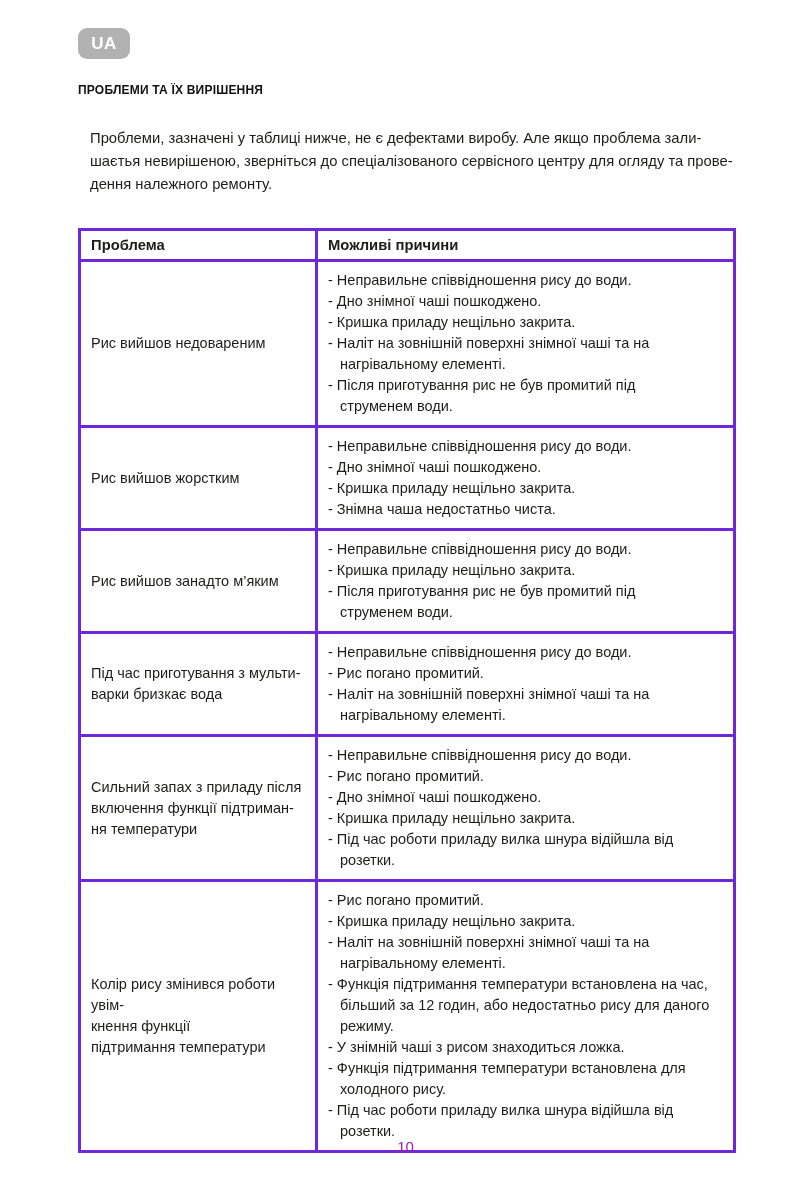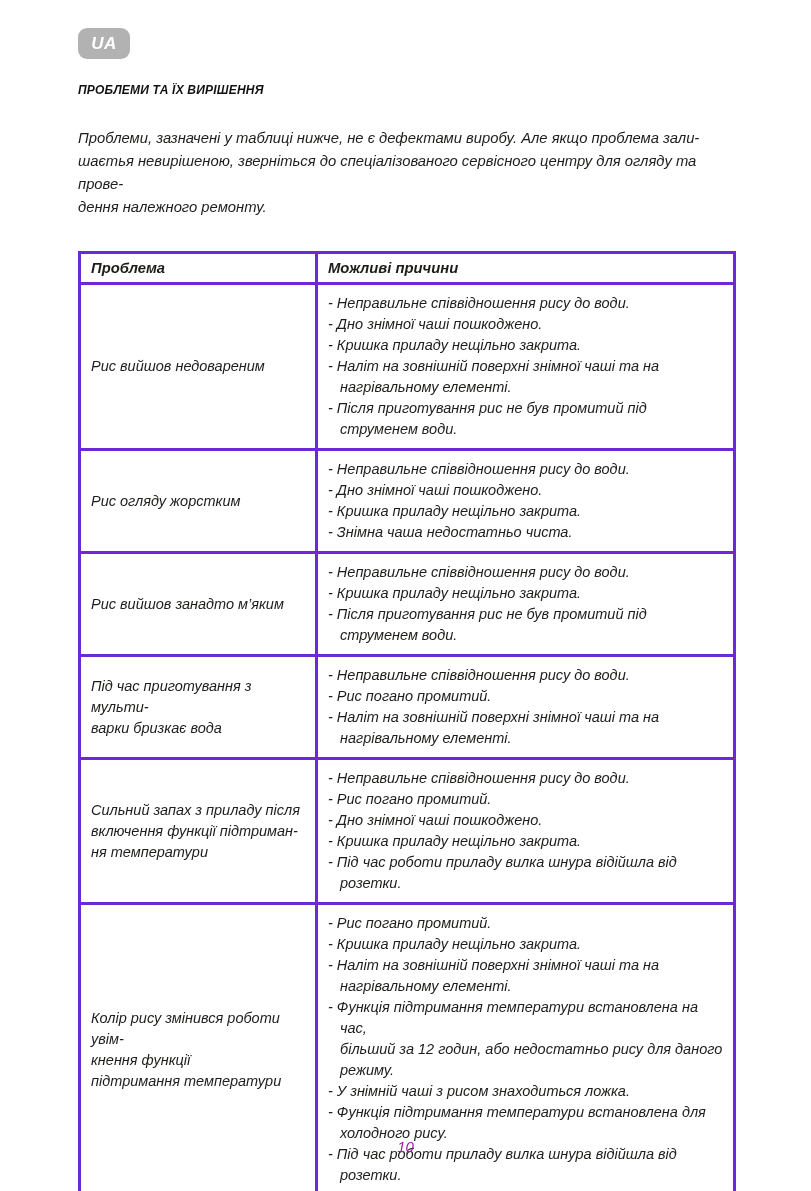--- a/index.html
+++ b/index.html
@@ -8,21 +8,20 @@
     font-family: "Liberation Sans", "DejaVu Sans", sans-serif;
     color: #1d1d1b;
   }
   .page {
     position: relative;
     width: 811px;
     height: 1191px;
     background: #ffffff;
     margin: 0 auto;
     padding: 28px 78px 0 78px;
-    font-style: italic;
   }
   .lang-badge {
     display: inline-flex;
     align-items: center;
     justify-content: center;
     width: 52px;
     height: 31px;
     background: #b2b2b2;
     border-radius: 9px;
     color: #ffffff;
@@ -36,20 +35,21 @@
     font-weight: bold;
     letter-spacing: 0.2px;
     color: #111111;
   }
   .intro {
     margin-top: 30px;
     font-size: 14.8px;
     line-height: 23px;
     white-space: pre-line;
     color: #1d1d1b;
+    margin-left: 12px;
   }
   table.problems {
     margin-top: 32px;
     width: 655px;
     border-collapse: collapse;
     table-layout: fixed;
     font-size: 14.5px;
     color: #1d1d1b;
   }
   table.problems th,
@@ -122,21 +122,21 @@
             <div class="cause-line">- Неправильне співвідношення рису до води.</div>
             <div class="cause-line">- Дно знімної чаші пошкоджено.</div>
             <div class="cause-line">- Кришка приладу нещільно закрита.</div>
             <div class="cause-line">- Наліт на зовнішній поверхні знімної чаші та на
 нагрівальному елементі.</div>
             <div class="cause-line">- Після приготування рис не був промитий під
 струменем води.</div>
           </td>
         </tr>
         <tr>
-          <td class="problem-cell">Рис огляду жорстким</td>
+          <td class="problem-cell">Рис вийшов жорстким</td>
           <td class="causes-cell">
             <div class="cause-line">- Неправильне співвідношення рису до води.</div>
             <div class="cause-line">- Дно знімної чаші пошкоджено.</div>
             <div class="cause-line">- Кришка приладу нещільно закрита.</div>
             <div class="cause-line">- Знімна чаша недостатньо чиста.</div>
           </td>
         </tr>
         <tr>
           <td class="problem-cell">Рис вийшов занадто м’яким</td>
           <td class="causes-cell">

